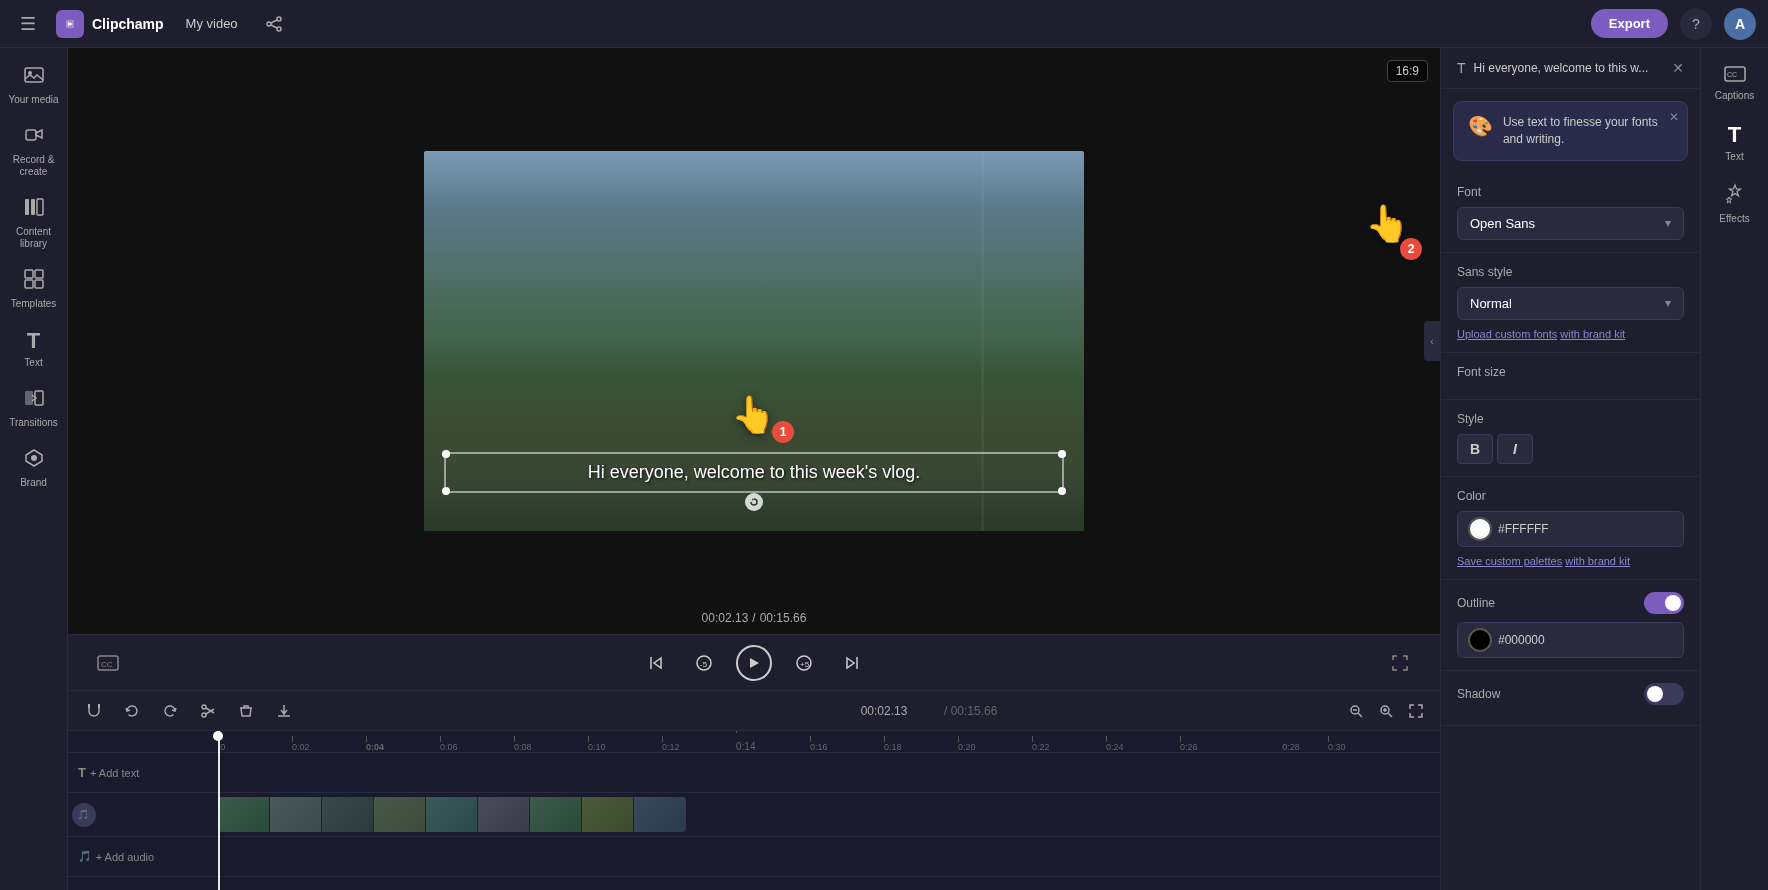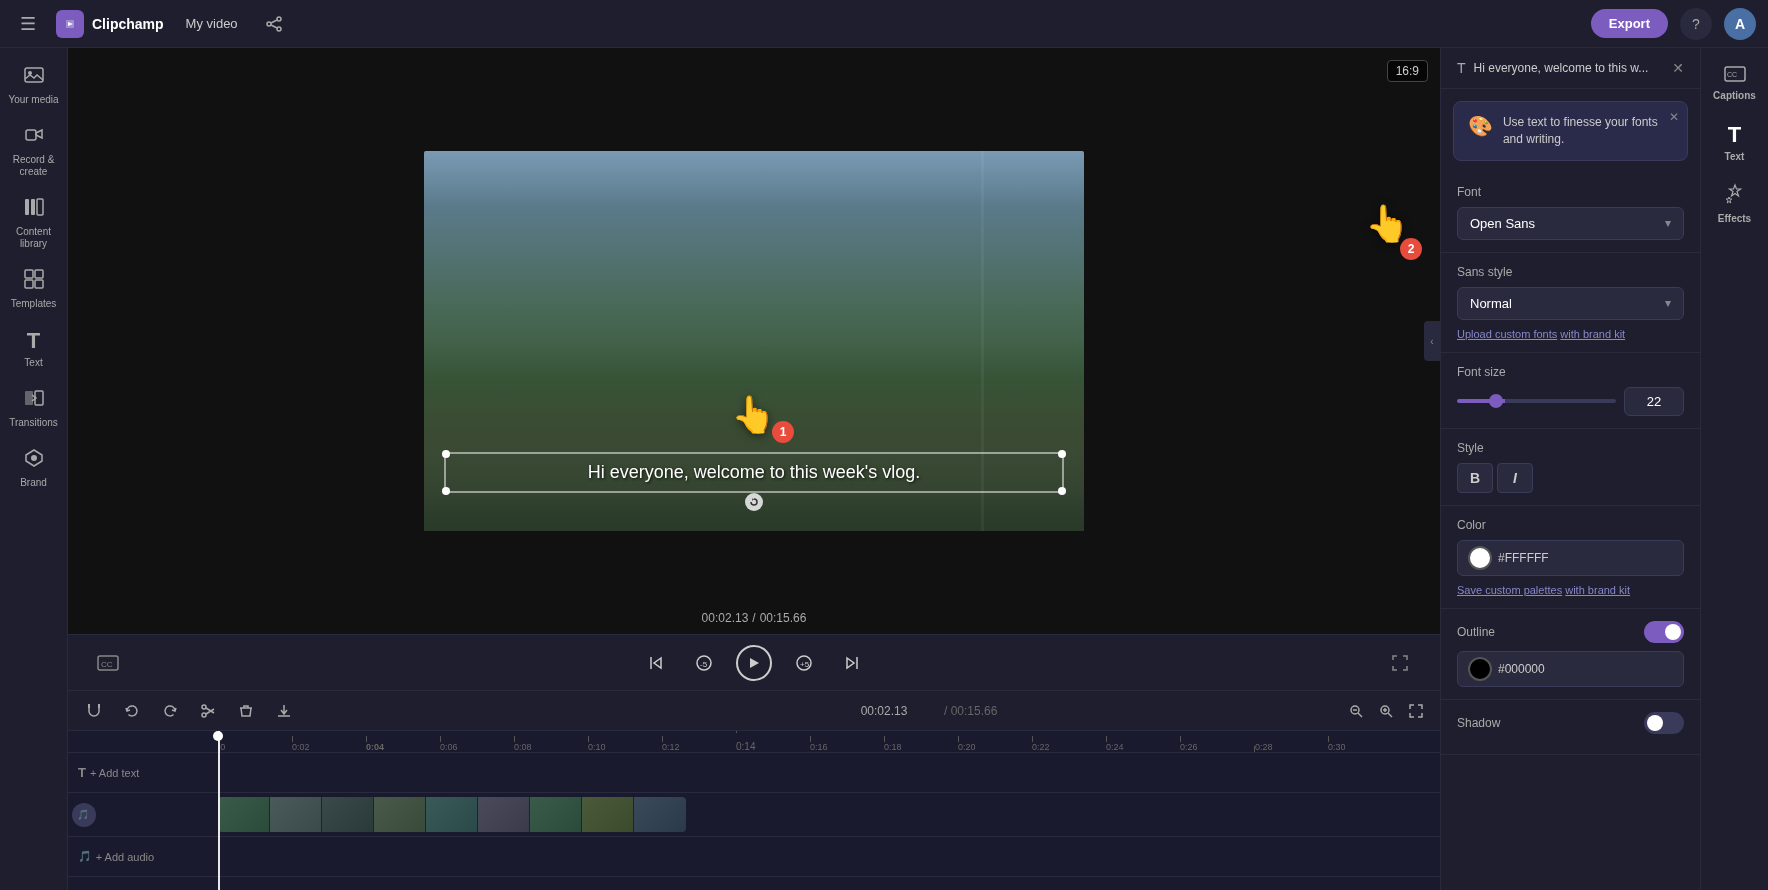--- a/index.html
+++ b/index.html
@@ -94,21 +94,21 @@
     .toggle-row { display: flex; align-items: center; justify-content: space-between; margin-bottom: 8px; }
     .toggle { width: 40px; height: 22px; border-radius: 11px; background: #7c5cbf; position: relative; cursor: pointer; }
     .toggle.off { background: #3a3a5a; }
     .toggle-knob { position: absolute; top: 3px; right: 3px; width: 16px; height: 16px; border-radius: 50%; background: #fff; }
     .toggle.off .toggle-knob { right: auto; left: 3px; }
 
     
     .mini-sidebar { width: 68px; background: #1e1e2e; border-left: 1px solid #2a2a3e; display: flex; flex-direction: column; align-items: center; padding: 8px 0; gap: 4px; flex-shrink: 0; }
     .ms-item { width: 60px; display: flex; flex-direction: column; align-items: center; gap: 3px; padding: 8px 4px; border-radius: 6px; cursor: pointer; color: #aaa; }
     .ms-item .ms-icon { font-size: 20px; }
-    .ms-item .ms-label { font-size: 10px; line-height: 1.2; font-weight: bold; }
+    .ms-item .ms-label { font-size: 10px; line-height: 1.2; }
 
     .right-panel-container { display: flex; position: relative; }
   </style>
 </head>
 <body>
 
 <div class="topbar">
   <div class="menu-icon">☰</div>
   <div class="topbar-logo">
     <div class="logo-icon">
@@ -407,21 +407,21 @@
                 <span style="font-size:9px;color:#666;">0:22</span>
               </div>
             <div style="width:74px;display:flex;flex-direction:column;align-items:flex-start;">
                 <div style="height:6px;width:1px;background:#555;"></div>
                 <span style="font-size:9px;color:#666;">0:24</span>
               </div>
             <div style="width:74px;display:flex;flex-direction:column;align-items:flex-start;">
                 <div style="height:6px;width:1px;background:#555;"></div>
                 <span style="font-size:9px;color:#666;">0:26</span>
               </div>
-            <div style="width:74px;display:flex;flex-direction:row;align-items:flex-end;">
+            <div style="width:74px;display:flex;flex-direction:column;align-items:center;gap:24px;">
                 <div style="height:6px;width:1px;background:#555;"></div>
                 <span style="font-size:9px;color:#666;">0:28</span>
               </div>
             <div style="width:74px;display:flex;flex-direction:column;align-items:flex-start;">
                 <div style="height:6px;width:1px;background:#555;"></div>
                 <span style="font-size:9px;color:#666;">0:30</span>
               </div>
           </div>
         </div>
 
@@ -495,24 +495,20 @@
         </div>
         <div class="rp-link">
           <span>Upload custom fonts</span>
           <span> </span>
           <span>with brand kit</span>
         </div>
       </div>
 
       <div class="rp-section">
         <div class="rp-label">Font size</div>
-        <div class="font-size-row">
-          <input type="range" class="font-size-slider" min="8" max="72" value="22" style="">
-          <div class="font-size-input">22</div>
-        </div>
       </div>
 
 
       <div class="rp-section">
         <div class="rp-label">Style</div>
         <div class="style-row">
           <div class="style-btn bold">B</div>
           <div class="style-btn italic">I</div>
         </div>
       </div>

